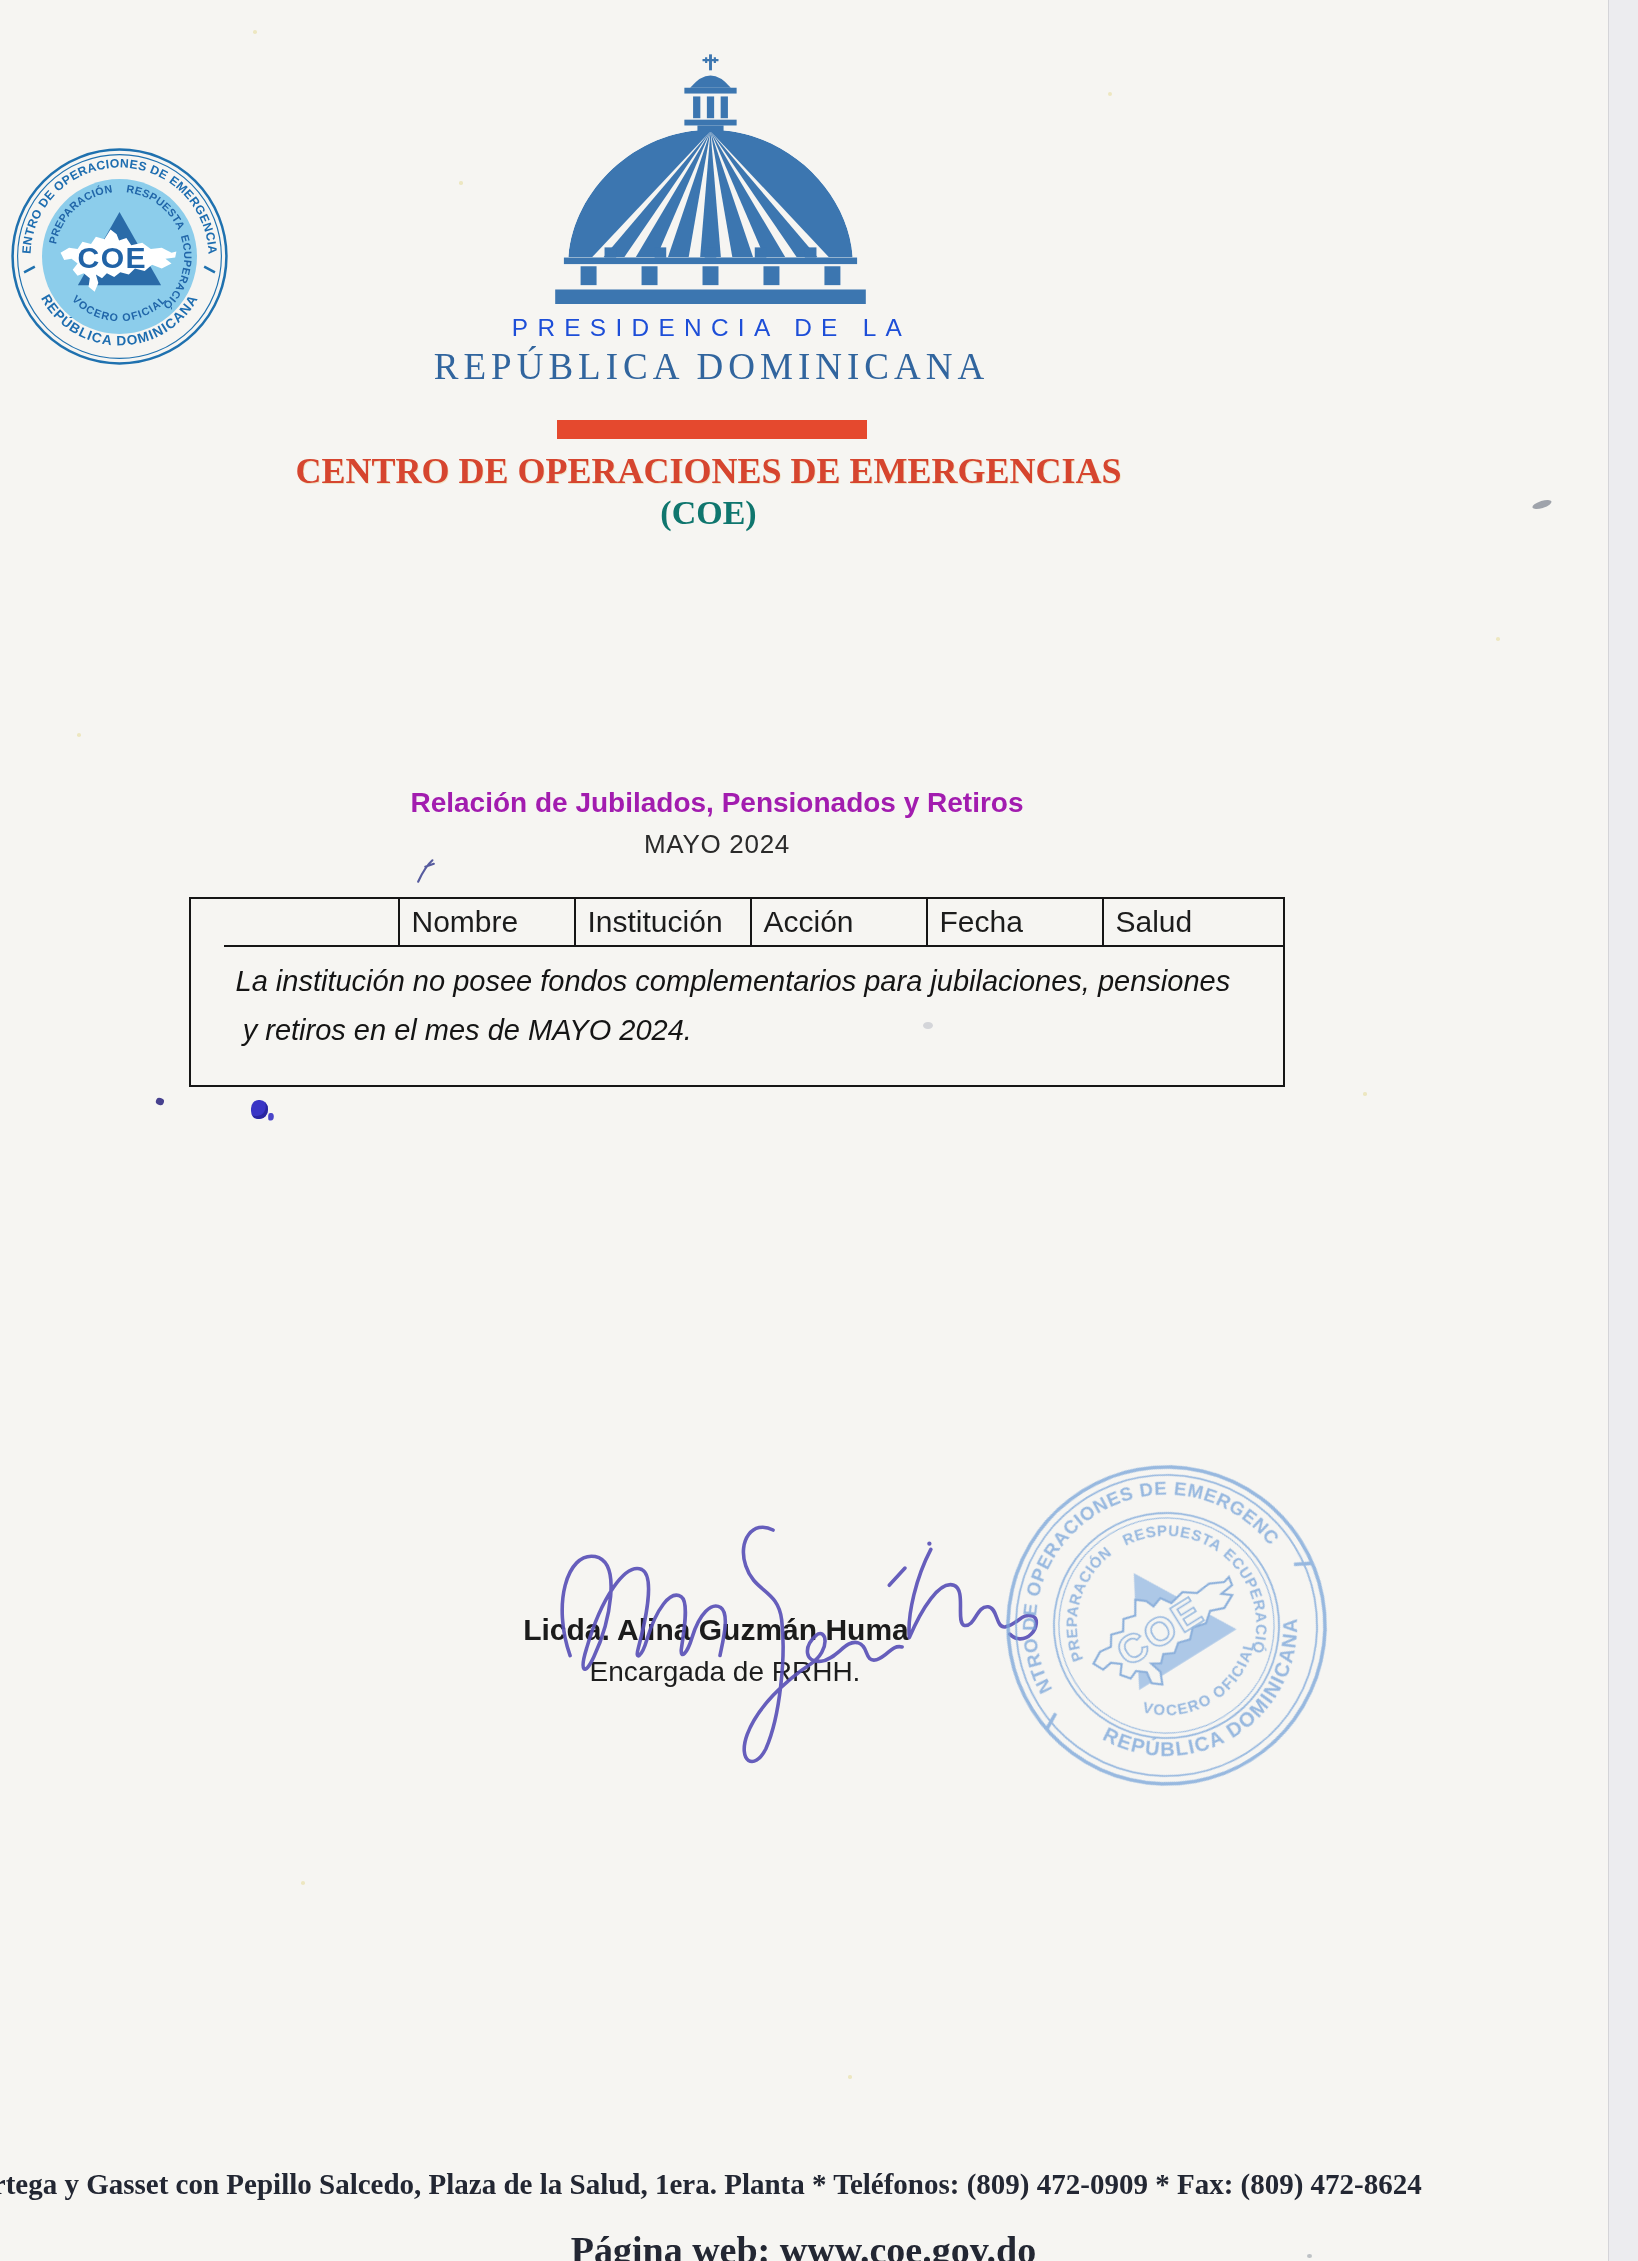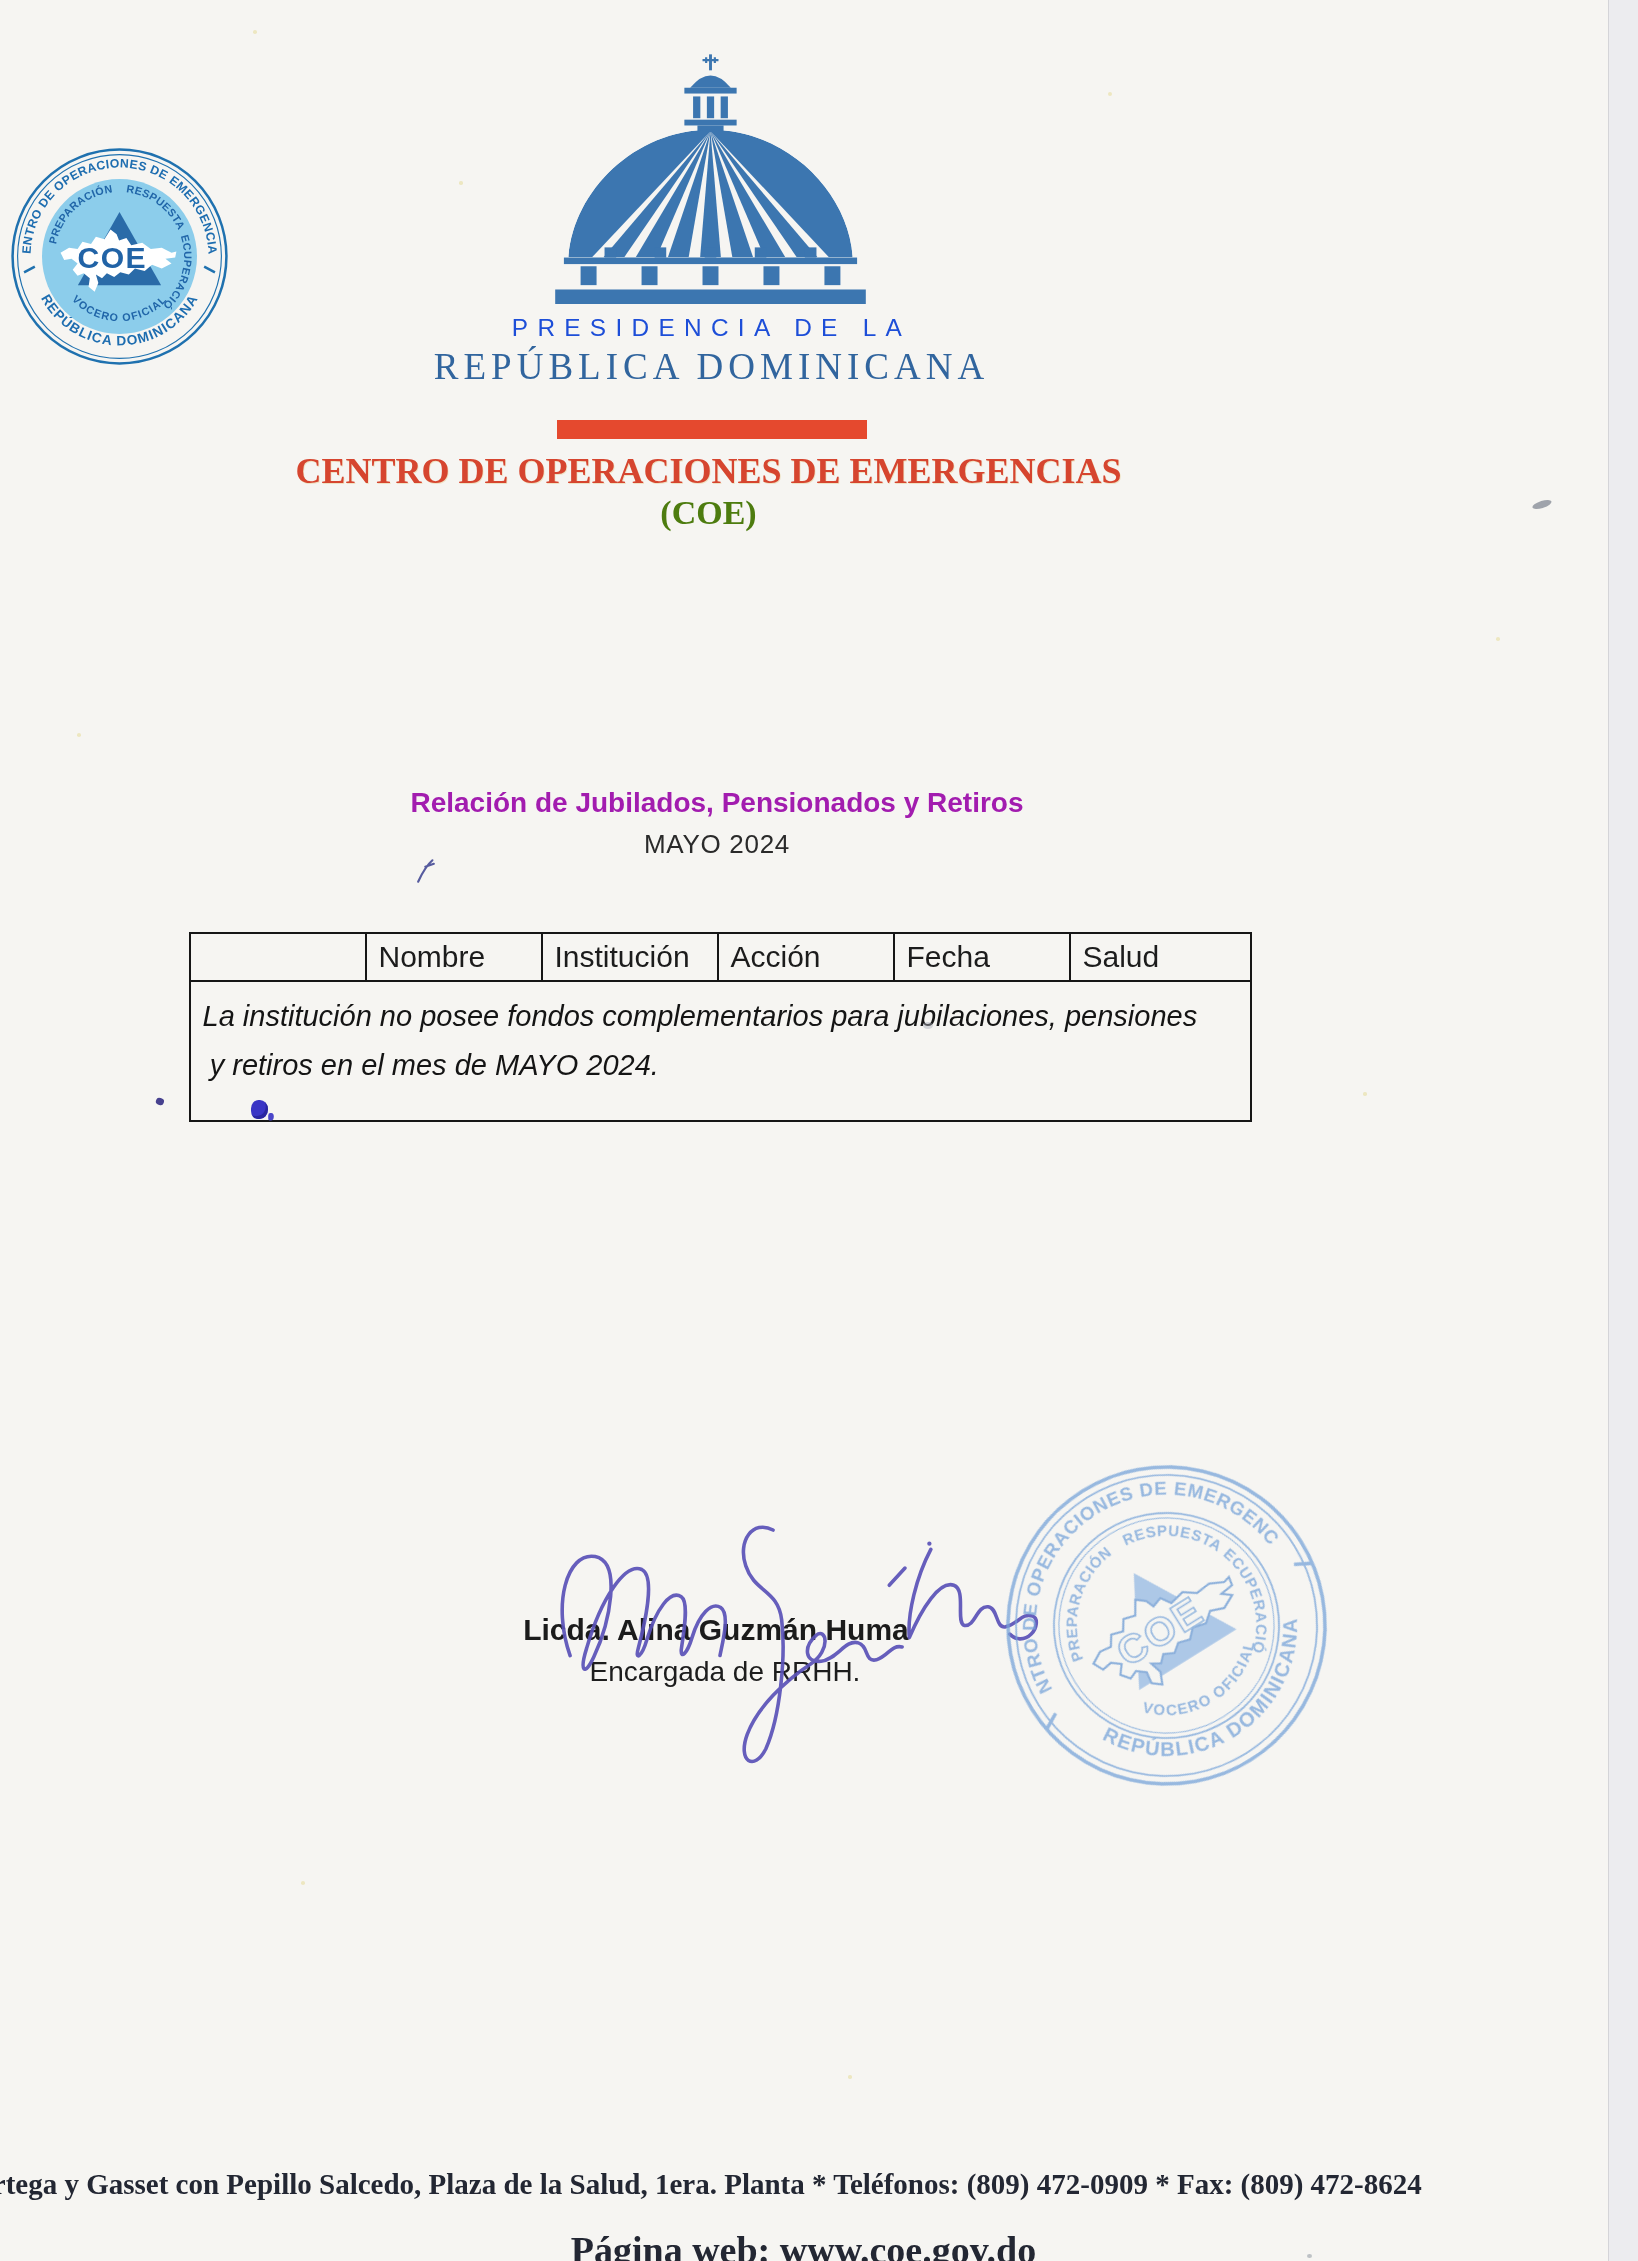--- a/index.html
+++ b/index.html
@@ -12,28 +12,28 @@
   .dome-logo{left:542px;top:50px;width:337px;height:254px;}
   .logo-line1{left:301px;top:314px;width:821px;text-align:center;
     font-size:24.4px;letter-spacing:9.3px;color:#1d4ed8;font-weight:400;}
   .logo-line2{left:301px;top:345px;width:821px;text-align:center;
     font-family:"Liberation Serif",serif;font-size:37px;letter-spacing:5px;color:#31659e;}
   .red-bar{left:557px;top:420px;width:310px;height:18.7px;background:#e5492e;}
   .org-title{left:0;top:450px;width:1417px;text-align:center;
     font-family:"Liberation Serif",serif;font-weight:bold;font-size:36px;color:#d6452f;
     text-shadow:0.7px 0.7px 0 rgba(214,170,60,.25);}
   .org-sub{left:0;top:494px;width:1417px;text-align:center;
-    font-family:"Liberation Serif",serif;font-weight:bold;font-size:34px;color:#4d7c0f;}
+    font-family:"Liberation Serif",serif;font-weight:bold;font-size:34px;color:#0f766e;}
   
   .doc-title{left:189px;top:787px;width:1056px;text-align:center;
     font-size:28px;font-weight:bold;color:#a21caf;}
   .doc-period{left:189px;top:829px;width:1056px;text-align:center;
     font-size:26px;color:#2a2a2a;letter-spacing:0.7px;}
   
-  .doc-table{left:189px;top:932px;width:1059px;border:2.2px solid #161616;background:transparent;}
+  .doc-table{left:189px;top:897px;width:1059px;border:2.2px solid #161616;background:transparent;padding-left:33px;}
   .tbl-head{display:grid;grid-template-columns:176px 176px 176px 176px 176px 176px;height:46px;
     border-bottom:2.2px solid #161616;}
   .tbl-head .cell{box-sizing:border-box;border-right:2.2px solid #161616;display:flex;
     align-items:center;padding-left:11.5px;font-size:30px;color:#1c1c1c;}
   .tbl-head .cell:last-child{border-right:none;}
   .tbl-body{height:128px;padding:10px 7.2px 0 11.5px;font-size:29px;line-height:49px;color:#141414;font-style:italic;}
   .tbl-body .l2{padding-left:7.2px;}
   
   .sig-name{left:393px;top:1613px;width:646px;text-align:center;
     font-size:30px;font-weight:bold;color:#1b1b1b;}

